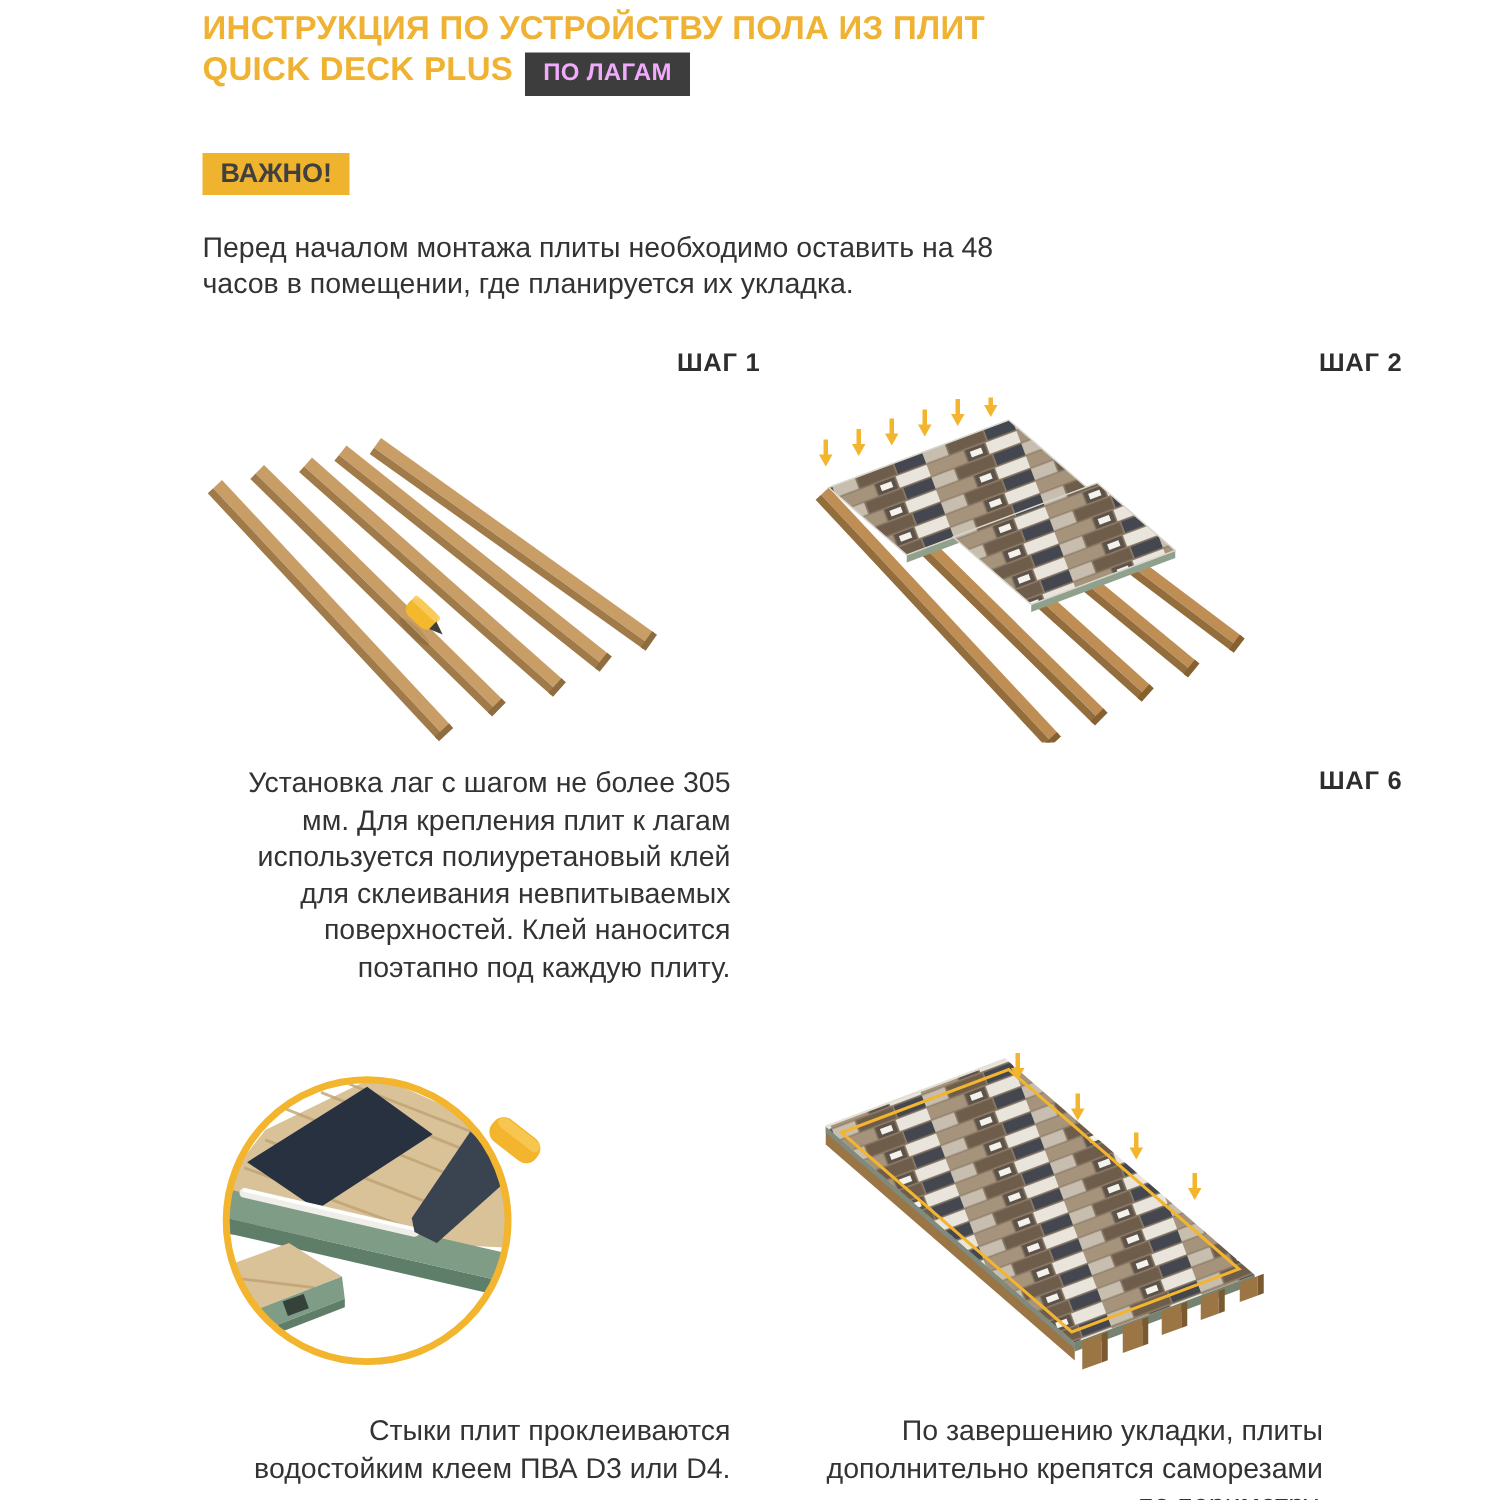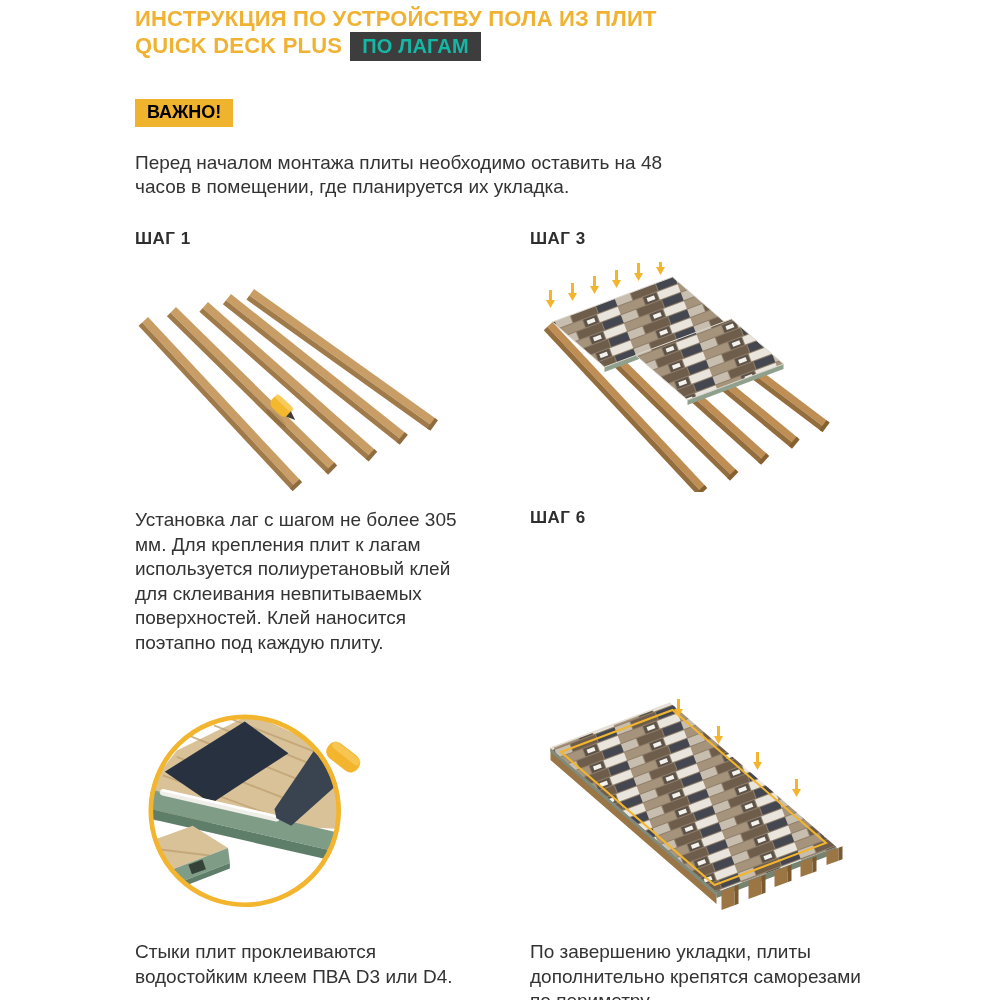--- a/index.html
+++ b/index.html
@@ -3,58 +3,58 @@
 <meta charset="utf-8">
 <style>
   * { margin:0; padding:0; box-sizing:border-box; }
   html,body { width:1000px; height:1000px; background:#ffffff; overflow:hidden;
     font-family:"Liberation Sans", sans-serif; color:#333333; }
   .page { width:864px; height:1000px; padding:5px 70px 0 135px; }
 
   
   .title { color:#F0B233; font-size:22px; font-weight:bold; line-height:27px;
     letter-spacing:.2px; text-transform:uppercase; }
-  .title-badge { display:inline-block; background:#3D3D3D; color:#14b8a6;
-    padding:2px 12px 3px; margin-left:8px; font-size:20px; line-height:24px; }
+  .title-badge { display:inline-block; background:#3D3D3D; color:#f0abfc;
+    padding:2px 12px 3px; margin-left:8px; font-size:16px; line-height:24px; }
 
   
   .important { margin-top:38px; }
-  .important-badge { display:inline-block; background:#F0B32E; color:#000000;
+  .important-badge { display:inline-block; background:#F0B32E; color:#404040;
     font-weight:bold; font-size:18px; padding:3px 12px 4px; }
   .important-text { margin-top:24px; font-size:19px; line-height:24px; max-width:565px; }
 
   
   .steps { margin-top:30px; display:grid; grid-template-columns:372px 405px;
     column-gap:23px; }
   .step-label { font-size:17px; font-weight:600; color:#2E2E2E; letter-spacing:.5px;
-    margin-bottom:13px; }
+    margin-bottom:13px;text-align:right; }
   .step-fig { height:230px; margin-bottom:16px; }
   .step-fig.short { height:235px; margin-bottom:14px; }
   .step-fig svg { width:100%; height:100%; display:block; }
-  .step-text { font-size:19px; line-height:24.5px; max-width:352px; margin-bottom:36px; }
+  .step-text { font-size:19px; line-height:24.5px; max-width:352px; margin-bottom:36px;text-align:right; }
 </style>
 </head>
 <body>
 
 <div class="page">
 
   <h1 class="title">
     <span>ИНСТРУКЦИЯ ПО УСТРОЙСТВУ ПОЛА ИЗ ПЛИТ</span><br>
     <span>QUICK DECK PLUS</span><span class="title-badge">ПО ЛАГАМ</span>
   </h1>
 
   <section class="important">
     <span class="important-badge">ВАЖНО!</span>
     <p class="important-text">Перед началом монтажа плиты необходимо оставить на 48 часов в помещении, где планируется их укладка.</p>
   </section>
 
   <section class="steps">
 
     <div class="step-label">ШАГ 1</div>
-    <div class="step-label">ШАГ 3</div>
+    <div class="step-label">ШАГ 2</div>
 
     <figure class="step-fig" aria-label="five-wooden-joists-laid-parallel-with-glue-cartridge">
       <svg viewBox="0 0 370 230">
         <g transform="translate(12,55) rotate(47)">
           <rect width="224" height="8" fill="#C89E66"></rect>
             <rect y="8" width="224" height="5" fill="#A07A48"></rect>
           <rect x="222" width="4" height="13" fill="#8F6C3F"></rect>
           </g>
         <g transform="translate(40,45) rotate(44.5)">
           <rect width="224" height="8" fill="#C89E66"></rect>

